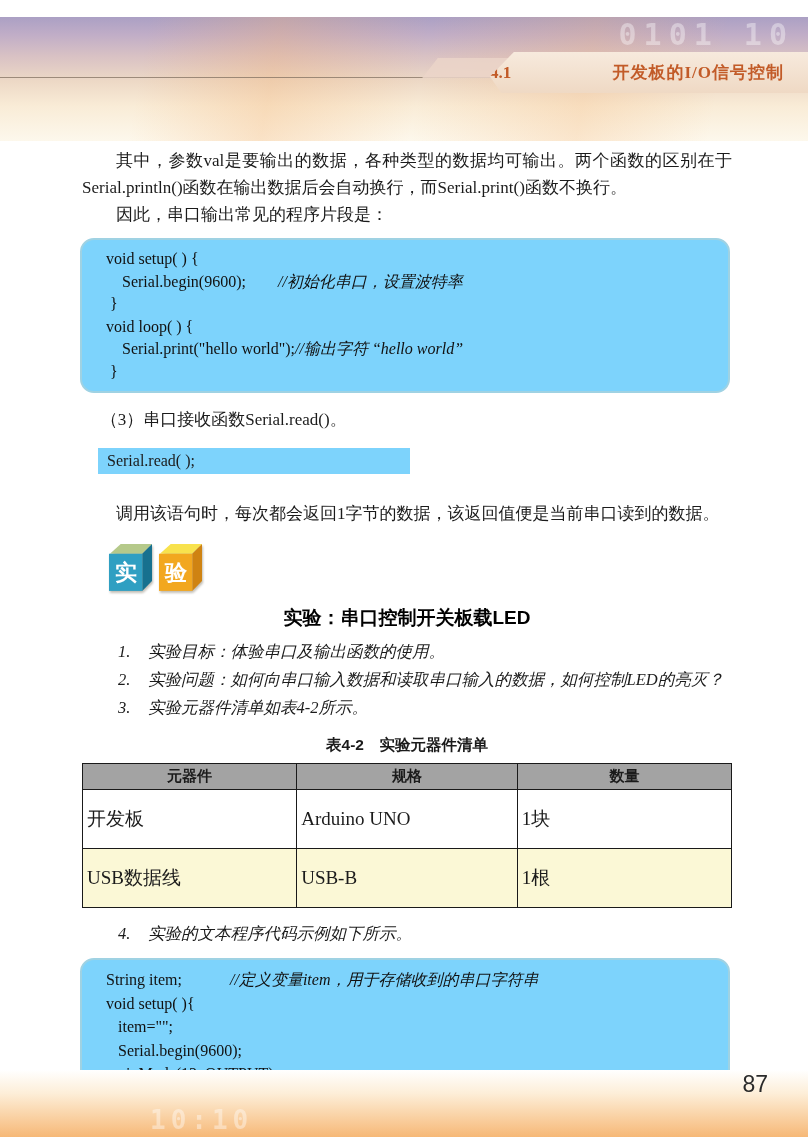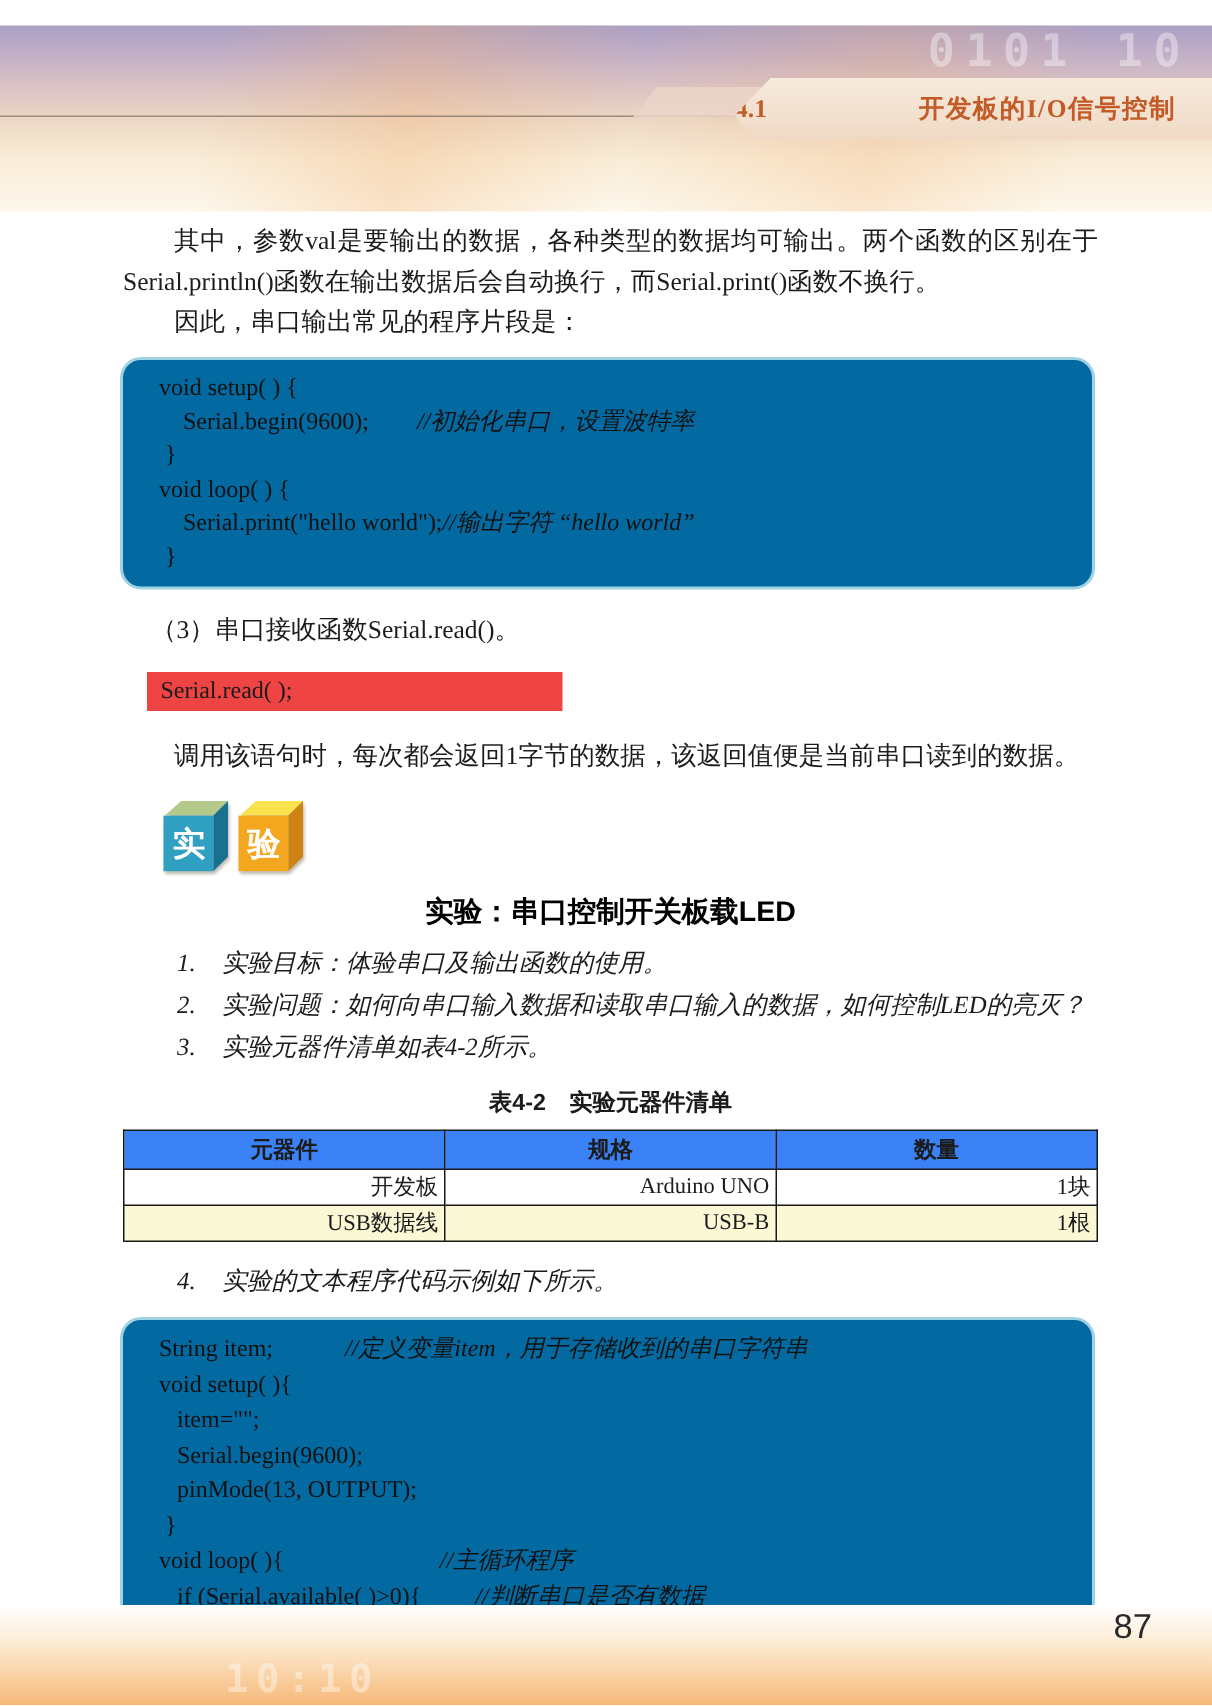--- a/index.html
+++ b/index.html
@@ -28,27 +28,27 @@
   .sec-title { color:#c25b28; font-size:17px; font-weight:bold; letter-spacing:1px; }
 
   
   .content { position:absolute; top:97px; left:82px; width:650px; }
   p.para { font-size:17px; line-height:27px; text-align:justify; margin:0; padding-top:9px; }
   p.tight { padding-top:0; }
   .indent { text-indent:2em; }
   .indent-sm { text-indent:1.1em; }
   .kai { font-style:italic; }
 
-  .code-box { width:650px; background:#0369a1; border:2px solid #9fd2e3; border-radius:14px;
+  .code-box { width:650px; background:#7dd3fc; border:2px solid #9fd2e3; border-radius:14px;
               padding:8px 18px 8px 24px; margin:10px 0 13px -2px; }
   .code-line { font-size:16px; line-height:22.5px; white-space:pre; color:#111; }
   #code2 .code-line { line-height:23.5px; }
   .code-comment { font-style:italic; }
 
-  .highlight { margin:15px 0 7px 16px; width:277px; background:#ef4444;
+  .highlight { margin:15px 0 17px 16px; width:312px; background:#7dd3fc;
                padding:4px 0 4px 9px; font-size:16px; }
 
   .badge { display:flex; gap:5px; margin:15px 0 2px 26px; }
   .cube { position:relative; width:45px; height:50px; filter:drop-shadow(1px 2px 1px rgba(120,110,90,.45)); }
   .cube svg { position:absolute; inset:0; }
   .cube-char { position:absolute; left:1px; top:12px; width:34px; height:38px;
     display:flex; align-items:center; justify-content:center;
     color:#fff; font-size:22px; font-weight:bold;
     font-family:"Liberation Sans","DejaVu Sans",sans-serif; }
 
@@ -56,23 +56,23 @@
     font-family:"Liberation Sans","DejaVu Sans",sans-serif; }
 
   .steps { padding-top:7px; }
   .step { display:flex; font-size:16.5px; line-height:28px; font-style:italic; padding-left:36px; }
   .step-num { width:30px; flex:none; }
   .step-text { flex:1; }
 
   .table-caption { text-align:center; font-weight:bold; font-size:15.5px; padding:13px 0 7px;
     font-family:"Liberation Sans","DejaVu Sans",sans-serif; }
   table.parts { width:650px; border-collapse:collapse; }
-  .parts th { background:#3b82f6; border:1.6px solid #1a1a1a; font-size:15px; padding:3px 4px;
-    font-family:"Liberation Sans","DejaVu Sans",sans-serif; }
-  .parts td { border:1.6px solid #1a1a1a; text-align:right; font-size:15px; padding:2px 4px; }
+  .parts th { background:#a3a3a3; border:1.6px solid #1a1a1a; font-size:15px; padding:3px 4px;
+    font-family:"Liberation Sans","DejaVu Sans",sans-serif; }
+  .parts td { border:1.6px solid #1a1a1a; text-align:left; font-size:19px; padding:16px 4px; }
   .parts tr.alt td { background:#fbf8d6; }
 
   .step4-wrap { padding:12px 0 0; }
 
   
   .bottom-band { position:absolute; left:0; top:1070px; width:808px; height:67px;
     background:linear-gradient(180deg, #ffffff 0%, #fdeed8 35%, #f9cd9c 75%, #f6b877 100%); }
   .page-num { position:absolute; top:1px; right:40px; font-size:23px; color:#2a2a2a;
     font-family:"Liberation Sans","DejaVu Sans",sans-serif; }
   .decor-digits-bottom { position:absolute; bottom:2px; left:150px; color:rgba(255,255,255,.4);

